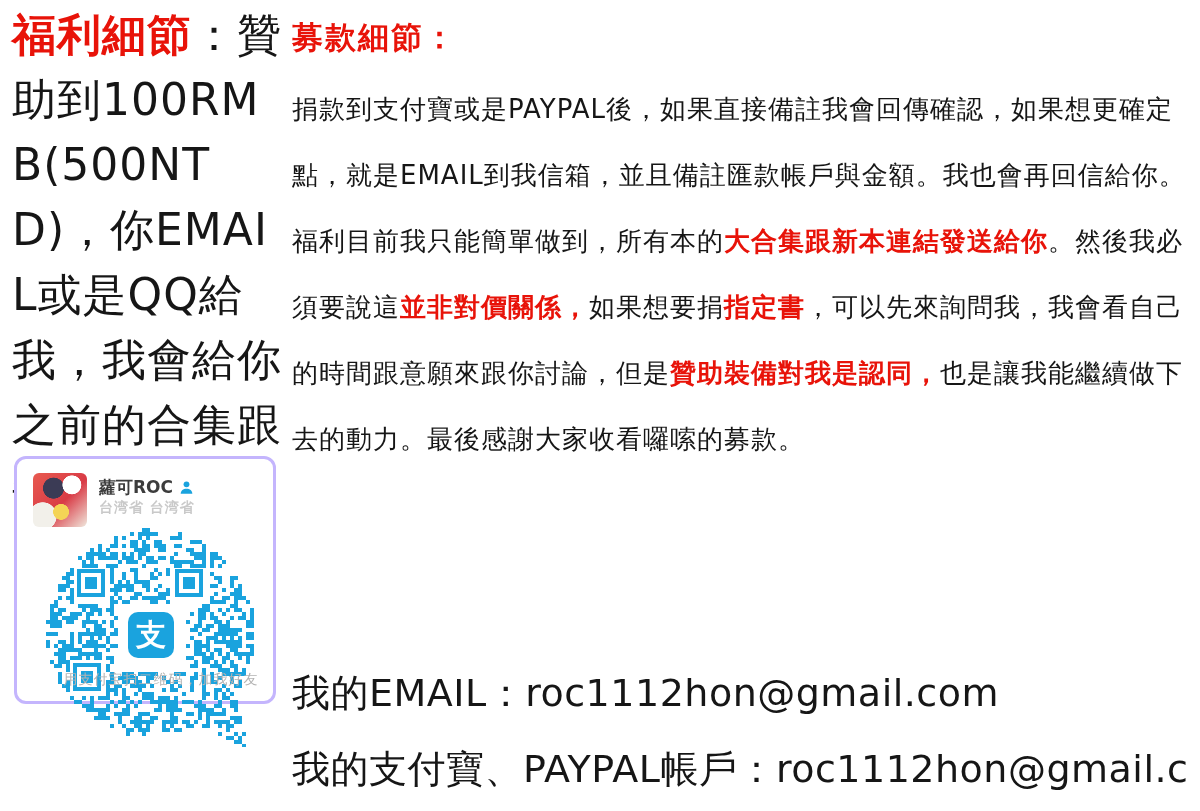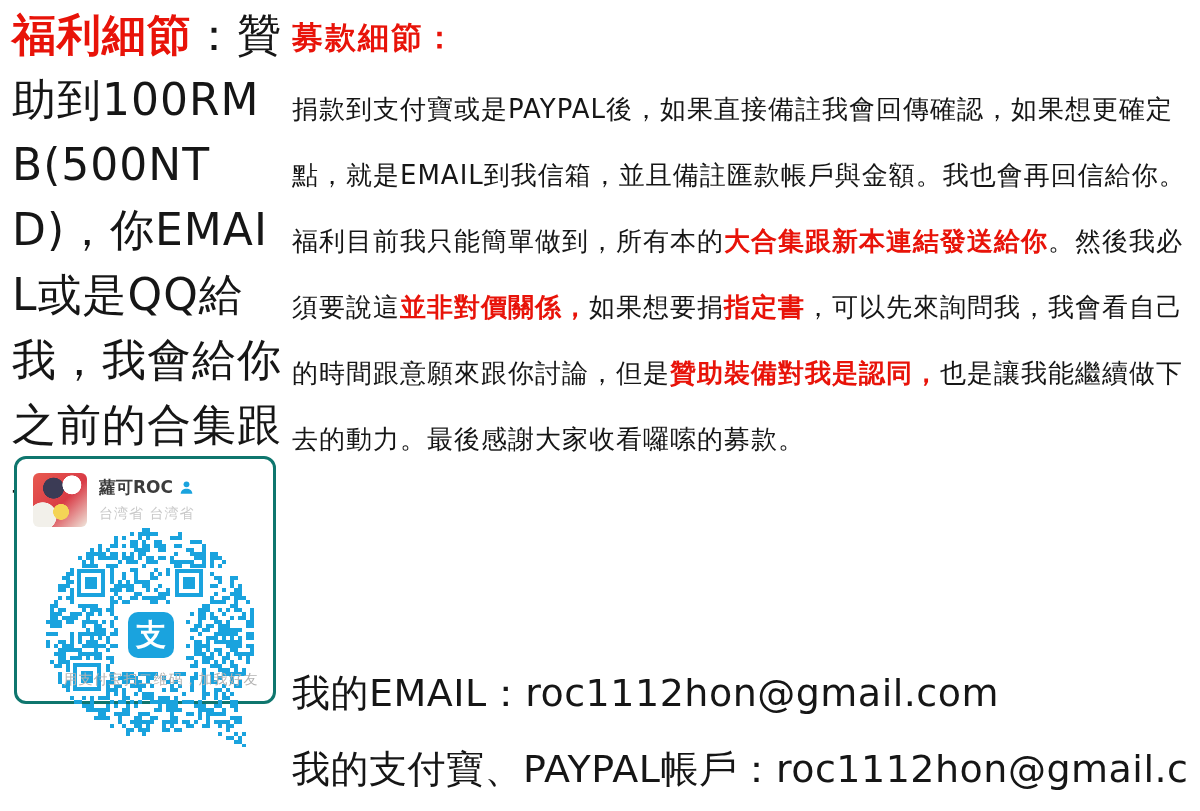--- a/index.html
+++ b/index.html
@@ -20,37 +20,37 @@
     position:absolute;left:12px;top:2px;width:278px;
     font-size:44px;line-height:65px;letter-spacing:1px;
     word-break:break-all;color:var(--black);
   }
   .seg-red{color:var(--red);font-weight:700;}
   .seg-black{color:var(--black);}
 
   
   .qr-card{
     position:absolute;left:14px;top:456px;width:262px;height:248px;
-    background:#ffffff;border:3px solid #0f766e;border-radius:12px;
+    background:#ffffff;border:3px solid #c4b5fd;border-radius:12px;
   }
   .card-header{position:absolute;left:16px;top:14px;display:flex;gap:12px;align-items:flex-start;}
   .avatar{
     width:54px;height:54px;border-radius:6px;flex:0 0 auto;
     background:
       radial-gradient(circle at 72% 22%, #ffffff 0 16%, rgba(255,255,255,0) 17%),
       radial-gradient(circle at 38% 28%, #3b3b55 0 20%, rgba(0,0,0,0) 21%),
       radial-gradient(circle at 52% 72%, #f4d456 0 16%, rgba(0,0,0,0) 17%),
       radial-gradient(circle at 18% 80%, #f2f0ea 0 22%, rgba(0,0,0,0) 23%),
       linear-gradient(135deg,#e85a50 0%,#d93b46 55%,#f0e8dd 100%);
   }
   .id-block{padding-top:3px;}
   .name-row{display:flex;align-items:center;gap:6px;}
   .profile-name{font-size:17px;font-weight:700;color:var(--name);}
   .person-icon{width:15px;height:15px;display:inline-block;}
-  .location{margin-top:6px;font-size:14px;color:var(--loc);letter-spacing:1px;}
+  .location{font-size:14px;color:var(--loc);letter-spacing:1px;font-weight:bold;}
   .qr-wrap{position:absolute;left:24px;top:64px;width:220px;height:224px;}
   .card-caption{
     position:absolute;left:16px;bottom:12px;width:100%;
     text-align:center;font-size:14px;color:var(--gray);letter-spacing:1px;
   }
 
   
   .right-col{position:absolute;left:292px;top:6px;width:902px;}
   .right-heading{
     font-size:31px;font-weight:700;color:var(--red);

